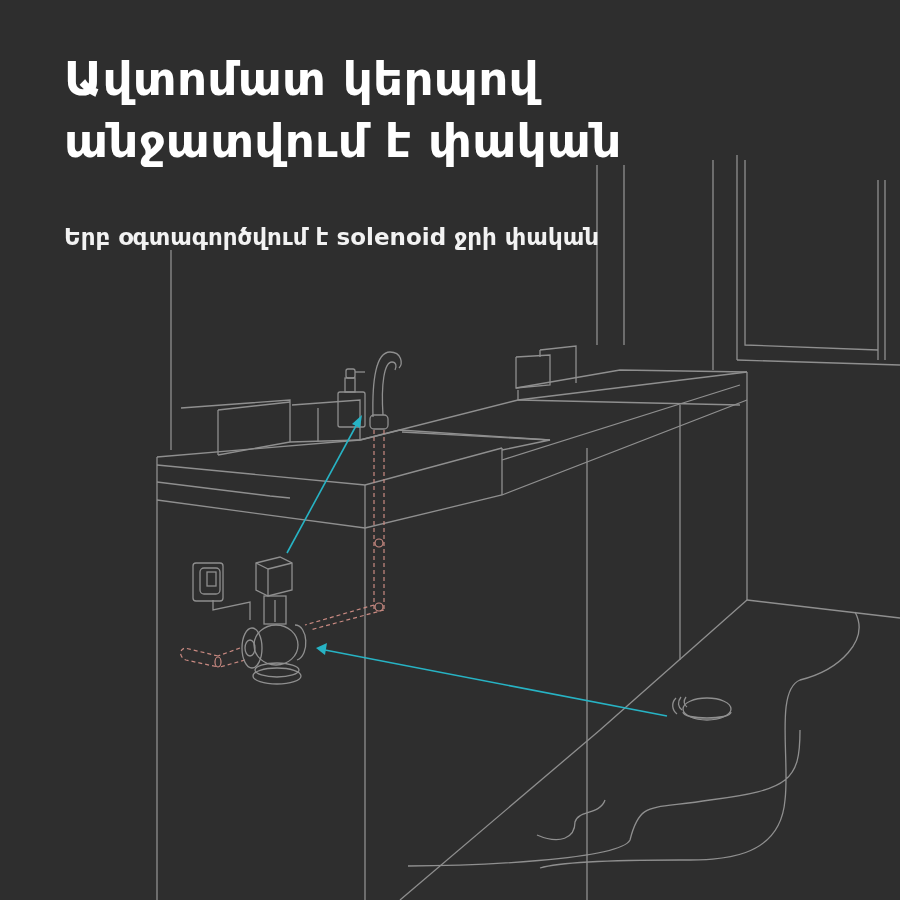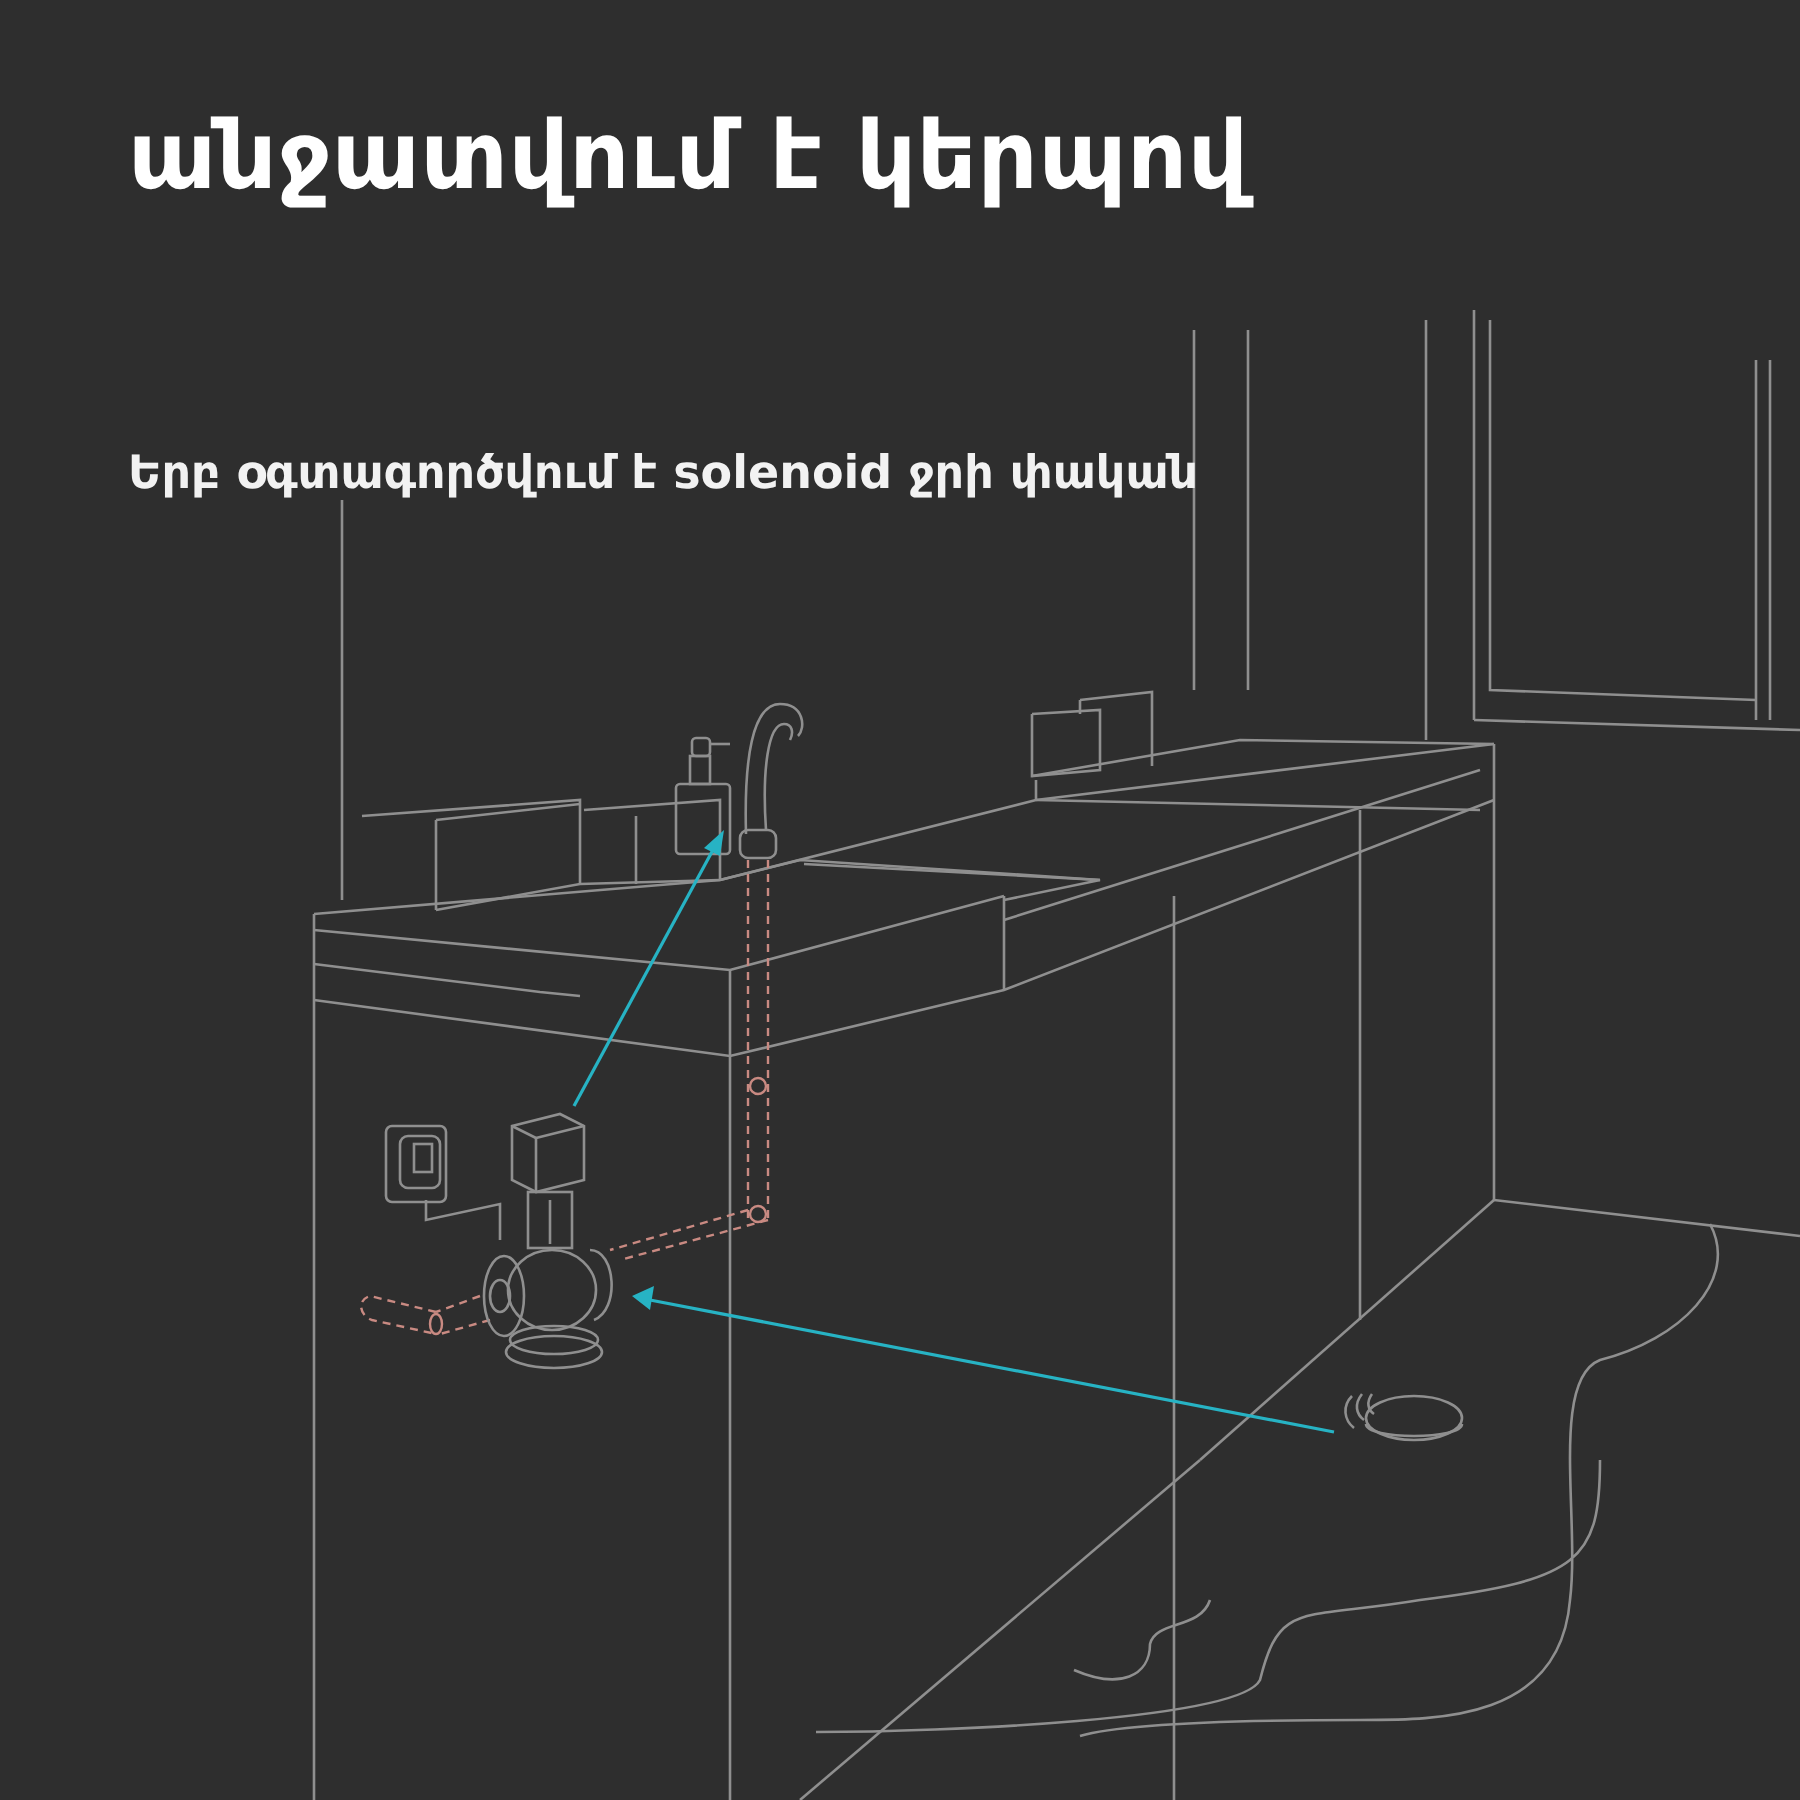--- a/index.html
+++ b/index.html
@@ -135,15 +135,16 @@
 
   <g>
     <line class="arrow" x1="287" y1="553" x2="357" y2="424"></line>
     <polygon class="arrowhead" points="362,415 352,424 360,428"></polygon>
     <line class="arrow" x1="667" y1="716" x2="325" y2="650"></line>
     <polygon class="arrowhead" points="316,648 327,643 325,655"></polygon>
   </g>
 </svg>
 
 <h1 class="headline">
-  <span>անջատվում է կերպով</span>
+  <span>Ավտոմատ կերպով</span>
+  <span>անջատվում է փական</span>
 </h1>
 <p class="subline">Երբ օգտագործվում է solenoid ջրի փական</p>
 
 </body></html>

